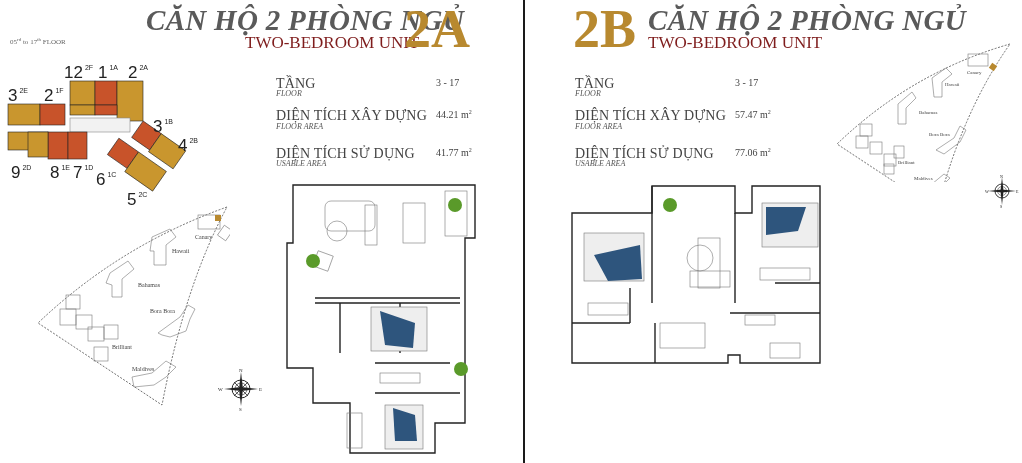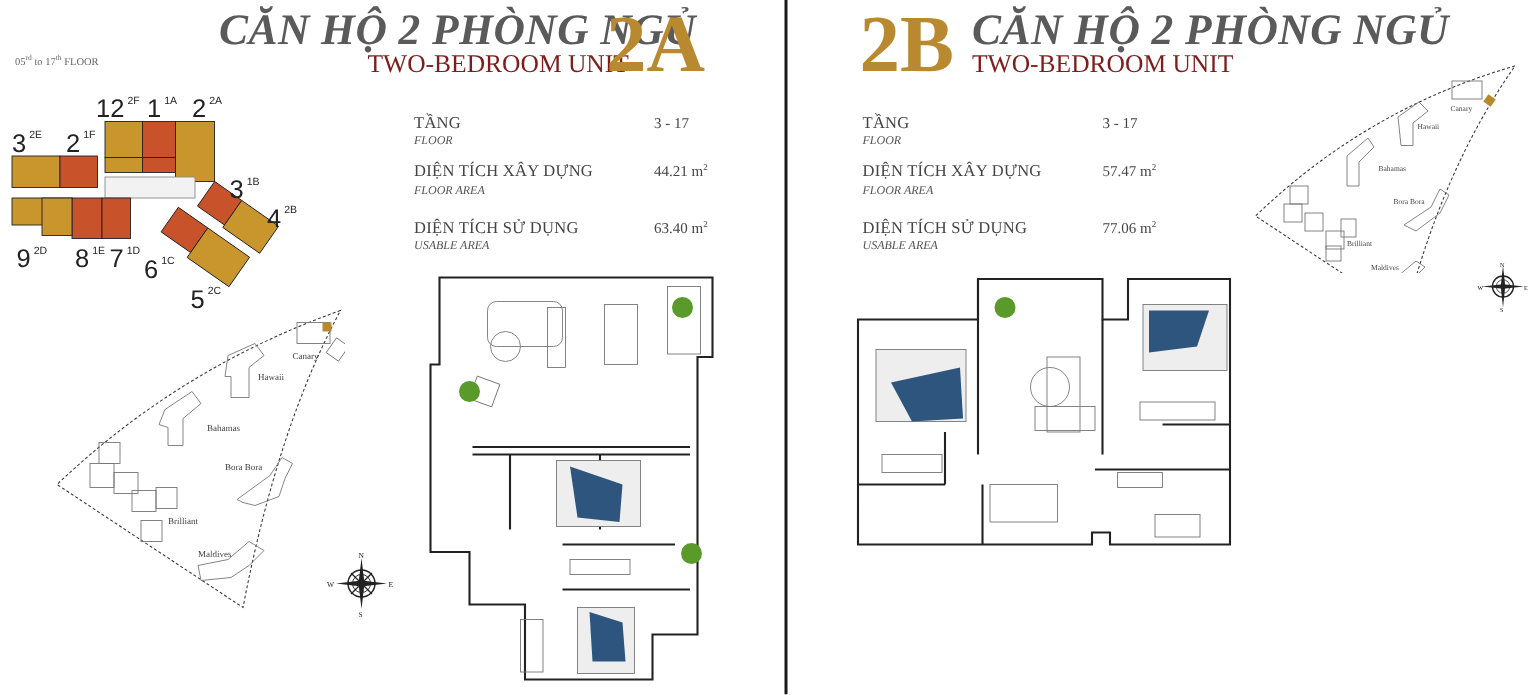--- a/index.html
+++ b/index.html
@@ -5,21 +5,21 @@
   * { box-sizing: border-box; margin: 0; padding: 0; }
   html, body { width: 1022px; height: 463px; background: #ffffff; overflow: hidden; }
   body { position: relative; font-family: "Liberation Serif", "DejaVu Serif", serif; color: #444; }
   .abs { position: absolute; }
   .divider { left: 523px; top: 0; width: 2px; height: 463px; background: #1a1a1a; }
   .title-vn { font-family: "Liberation Serif", serif; font-weight: bold; font-size: 29px; color: #5a5a5a; letter-spacing: 0.3px; white-space: nowrap; font-style: italic; }
   .title-en { font-family: "Liberation Serif", serif; font-weight: normal; font-size: 17px; color: #7f1d1d; white-space: nowrap; }
   .unit-code { font-family: "Liberation Serif", serif; font-weight: bold; font-size: 54px; color: #b8892f; line-height: 1; white-space: nowrap; }
   .floor-note { font-size: 7px; color: #666; white-space: nowrap; }
   .floor-note sup { font-size: 5px; }
-  .spec-label { font-size: 11px; color: #444; white-space: nowrap; letter-spacing: 0.2px; }
+  .spec-label { font-size: 14px; color: #444; white-space: nowrap; letter-spacing: 0.2px; }
   .spec-sub { font-size: 8px; font-style: italic; color: #555; white-space: nowrap; }
   .spec-val { font-size: 10px; color: #444; white-space: nowrap; }
   .spec-val sup { font-size: 6px; }
   .unit-num { font-family: "Liberation Sans", sans-serif; font-size: 17px; color: #222; white-space: nowrap; }
   .unit-num sup { font-size: 7px; vertical-align: top; position: relative; top: 1px; margin-left: 2px; }
   svg text { font-family: "Liberation Serif", serif; }
 </style>
 </head>
 <body>
 
@@ -38,21 +38,21 @@
   <div class="abs spec-label" style="left:276px; top:76px;">TẦNG</div>
   <div class="abs spec-sub" style="left:276px; top:89px;">FLOOR</div>
   <div class="abs spec-val" style="left:436px; top:77px;">3 - 17</div>
 
   <div class="abs spec-label" style="left:276px; top:108px;">DIỆN TÍCH XÂY DỰNG</div>
   <div class="abs spec-sub" style="left:276px; top:122px;">FLOOR AREA</div>
   <div class="abs spec-val" style="left:436px; top:109px;"><span>44.21 m</span><sup>2</sup></div>
 
   <div class="abs spec-label" style="left:276px; top:146px;">DIỆN TÍCH SỬ DỤNG</div>
   <div class="abs spec-sub" style="left:276px; top:159px;">USABLE AREA</div>
-  <div class="abs spec-val" style="left:436px; top:147px;"><span>63.40 m</span><sup>2</sup></div>
+  <div class="abs spec-val" style="left:436px; top:147px;"><span>41.77 m</span><sup>2</sup></div>
 </div>
 
 <div>
   <svg class="abs" style="left:0; top:60px;" width="200" height="150">
 
     <rect x="70" y="21" width="25" height="24" fill="#c9962e" stroke="#222" stroke-width="0.6"></rect>
     <rect x="95" y="21" width="22" height="24" fill="#c8532a" stroke="#222" stroke-width="0.6"></rect>
     <rect x="117" y="21" width="26" height="40" fill="#c9962e" stroke="#222" stroke-width="0.6"></rect>
     <rect x="70" y="45" width="25" height="10" fill="#c9962e" stroke="#222" stroke-width="0.6"></rect>
     <rect x="95" y="45" width="22" height="10" fill="#c8532a" stroke="#222" stroke-width="0.6"></rect>

